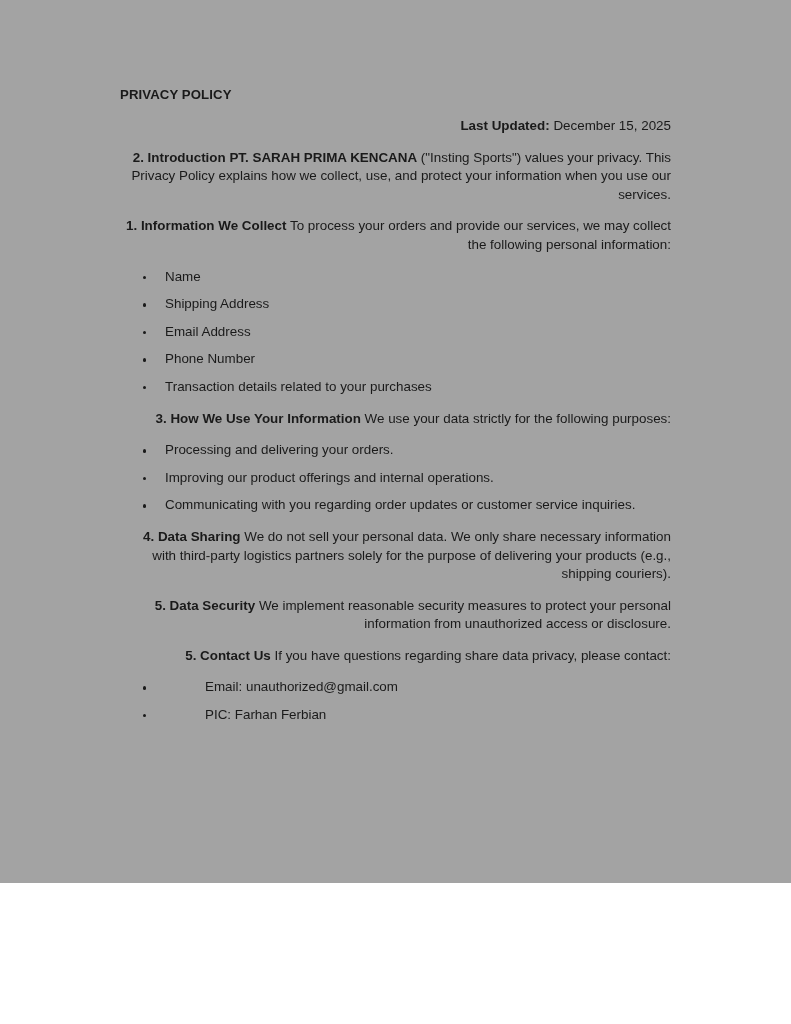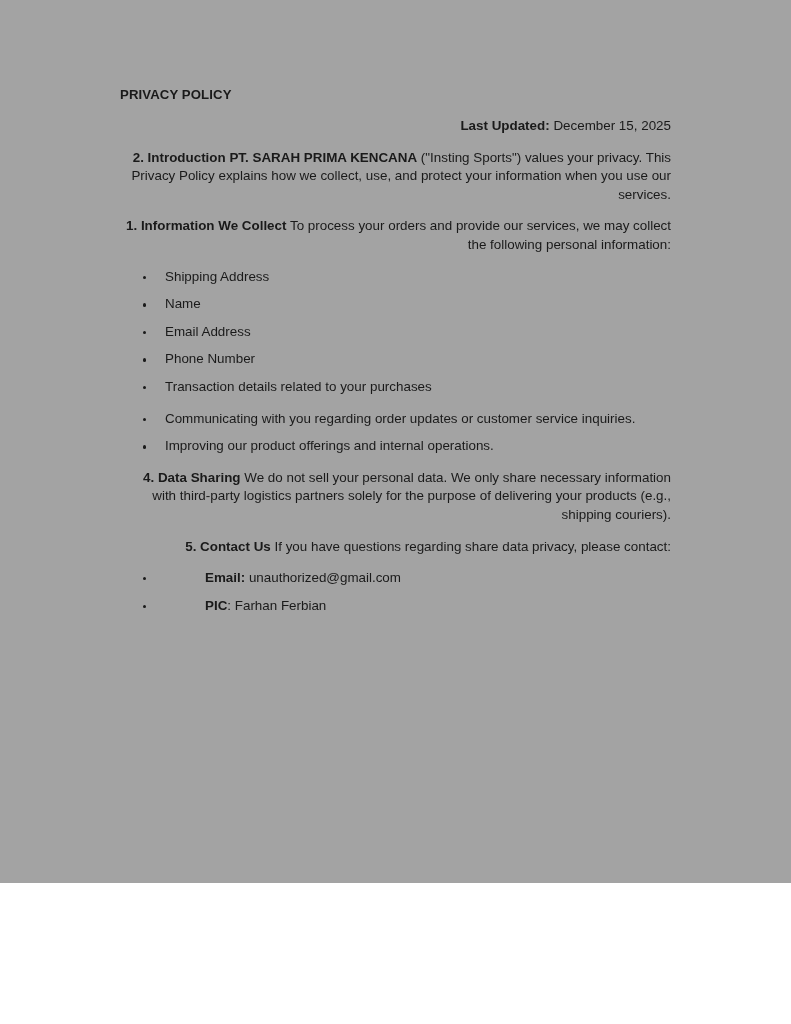--- a/index.html
+++ b/index.html
@@ -62,21 +62,21 @@
     content: "";
     position: absolute;
     left: 23px;
     top: 8px;
     width: 3.4px;
     height: 3.4px;
     border-radius: 50%;
     background: #1a1a1a;
   }
   ul.bullets li .blabel {
-    font-weight: bold;
+    font-weight: normal;
     padding-left: 40px;
   }
   .gap-after-list {
     margin-bottom: 14px;
   }
 </style>
 </head>
 <body>
 
 <div class="page">
@@ -90,37 +90,44 @@
 
     <p class="para">
       <span class="lead">2. Introduction PT. SARAH PRIMA KENCANA</span><span> ("Insting Sports") values your privacy. This Privacy Policy explains how we collect, use, and protect your information when you use our services.</span>
     </p>
 
     <p class="para">
       <span class="lead">1. Information We Collect</span><span> To process your orders and provide our services, we may collect the following personal information:</span>
     </p>
 
     <ul class="bullets gap-after-list">
+      <li><span>Name</span></li>
       <li><span>Shipping Address</span></li>
-      <li><span>Name</span></li>
       <li><span>Email Address</span></li>
       <li><span>Phone Number</span></li>
       <li><span>Transaction details related to your purchases</span></li>
     </ul>
 
+    <p class="para">
+      <span class="lead">3. How We Use Your Information</span><span> We use your data strictly for the following purposes:</span>
+    </p>
 
     <ul class="bullets gap-after-list">
+      <li><span>Processing and delivering your orders.</span></li>
+      <li><span>Improving our product offerings and internal operations.</span></li>
       <li><span>Communicating with you regarding order updates or customer service inquiries.</span></li>
-      <li><span>Improving our product offerings and internal operations.</span></li>
     </ul>
 
     <p class="para">
       <span class="lead">4. Data Sharing</span><span> We do not sell your personal data. We only share necessary information with third-party logistics partners solely for the purpose of delivering your products (e.g., shipping couriers).</span>
     </p>
 
+    <p class="para">
+      <span class="lead">5. Data Security</span><span> We implement reasonable security measures to protect your personal information from unauthorized access or disclosure.</span>
+    </p>
 
     <p class="para">
       <span class="lead">5. Contact Us</span><span> If you have questions regarding share data privacy, please contact:</span>
     </p>
 
     <ul class="bullets">
       <li>
         <span class="blabel">Email:</span><span> unauthorized@gmail.com</span>
       </li>
       <li>

